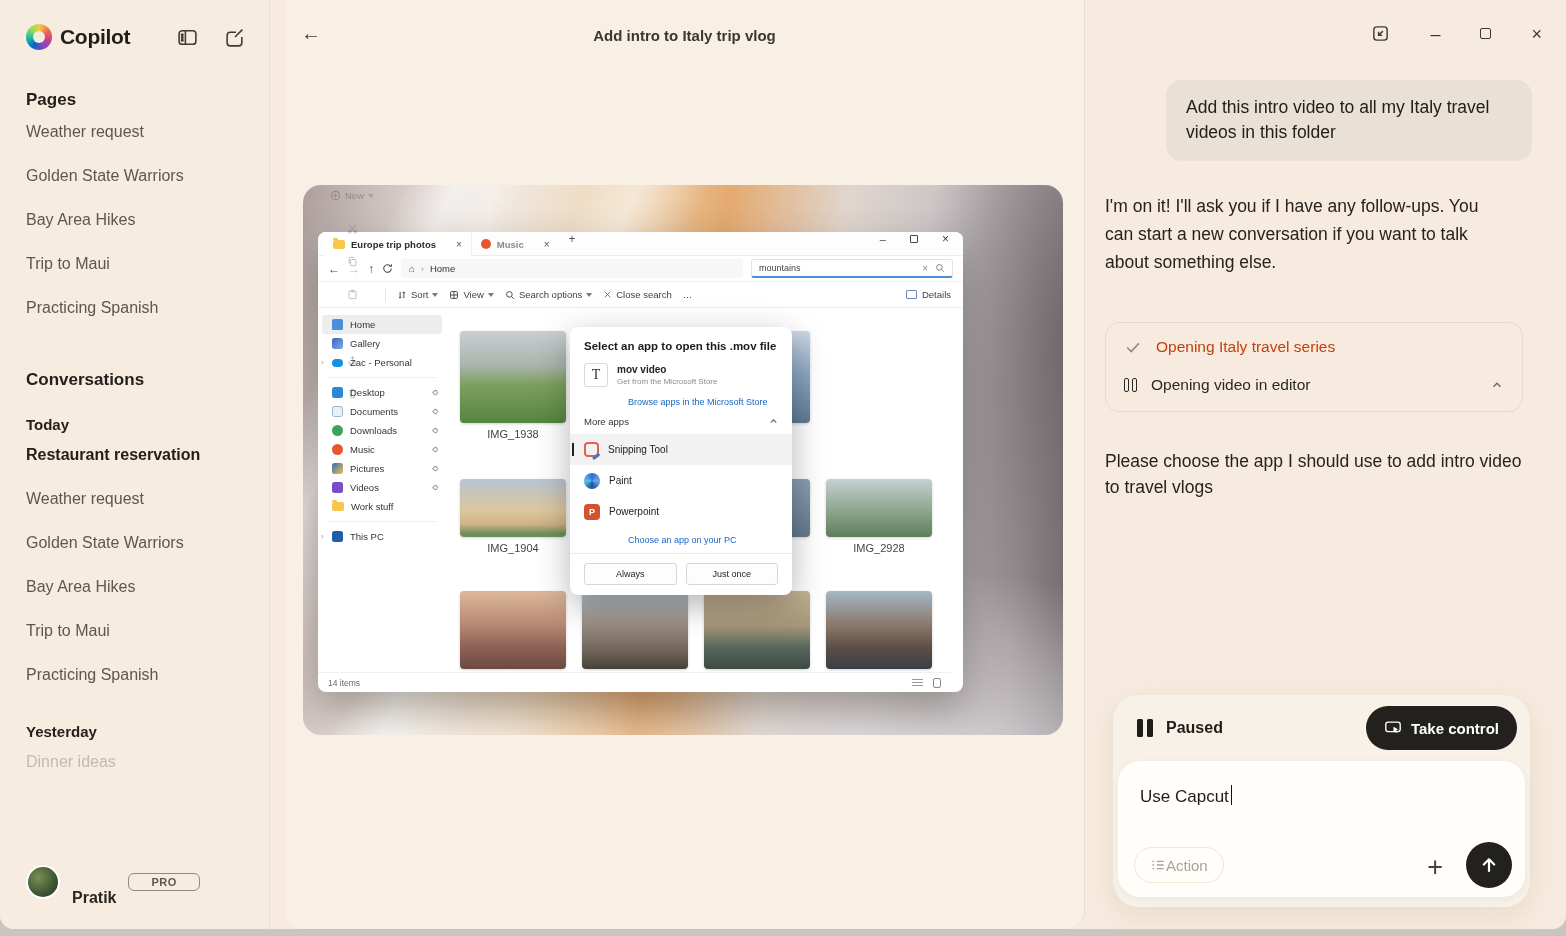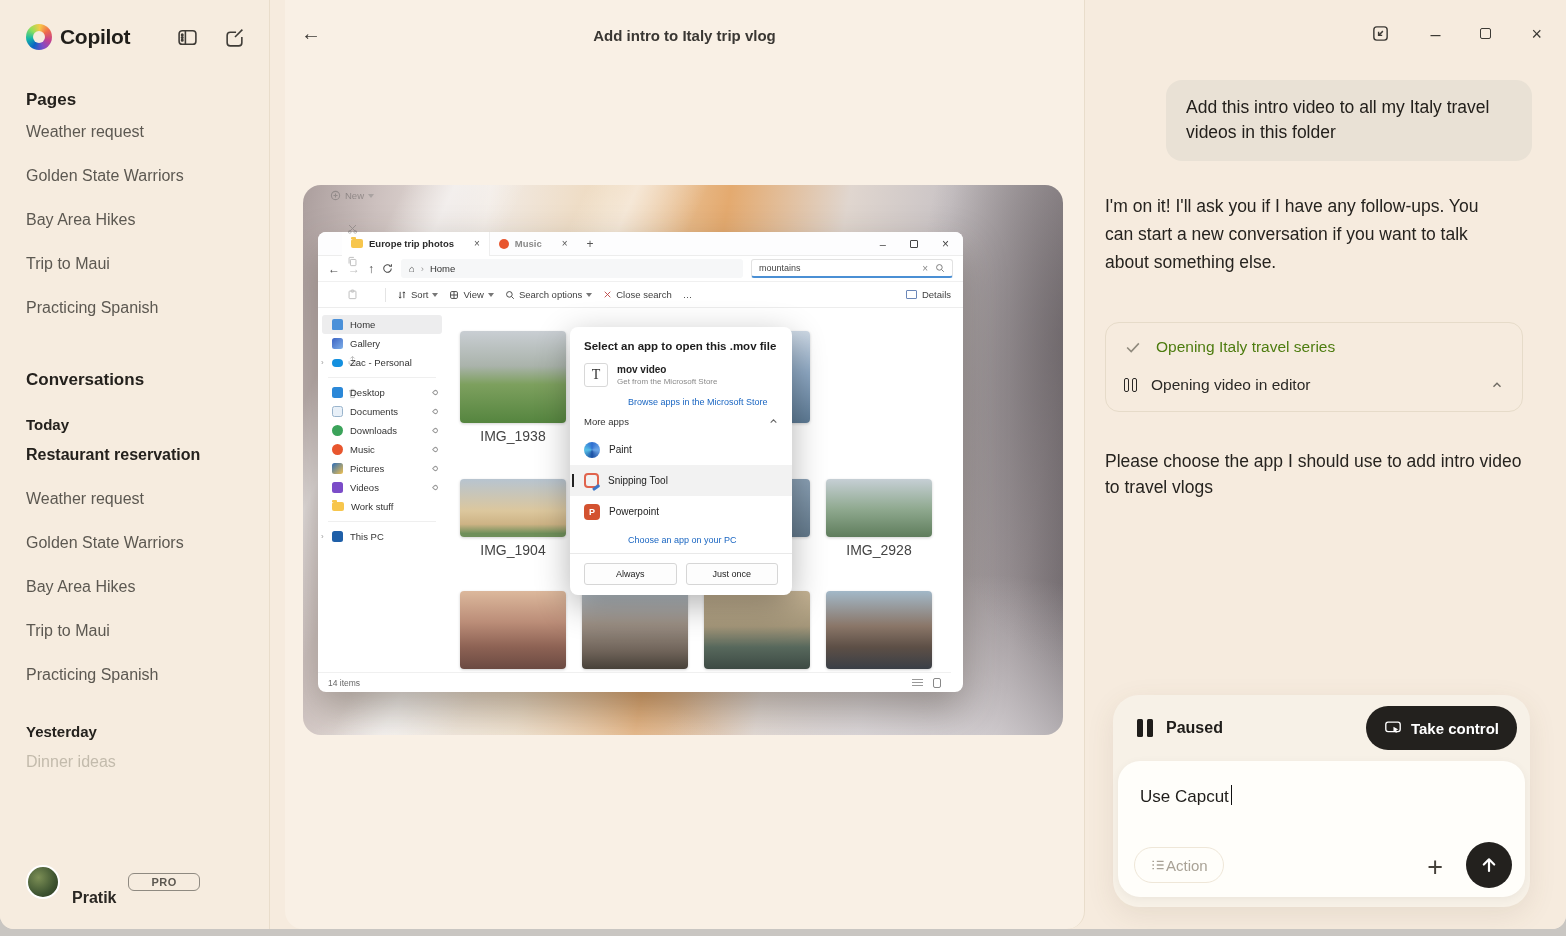--- a/index.html
+++ b/index.html
@@ -39,21 +39,21 @@
       radial-gradient(ellipse 430px 260px at 28% 118%, rgba(255,255,255,.95), rgba(255,255,255,0) 62%),
       radial-gradient(ellipse 520px 400px at 88% 118%, rgba(246,243,246,.95), rgba(246,243,246,0) 65%),
       radial-gradient(ellipse 260px 540px at 102% 28%, rgba(82,76,80,.6), rgba(82,76,80,0) 62%),
       linear-gradient(115deg, rgba(255,255,255,0) 10%, rgba(255,255,255,.55) 15%, rgba(255,255,255,0) 22%, rgba(255,255,255,0) 28%, rgba(255,255,255,.5) 33%, rgba(255,255,255,0) 40%),
       linear-gradient(100deg, #ab9e9d 0%, #cdc1bf 9%, #f1eae4 22%, #eed9bd 36%, #e4aa6f 50%, #e0d6cf 64%, #c9c3c5 76%, #958d90 92%, #6d666a 100%);
   }
 
   
   .explorer { position:absolute; left:15px; top:47px; width:645px; height:460px; background:#fff; border-radius:8px;
     box-shadow:0 18px 40px rgba(55,45,35,.38); font-size:10px; color:#333; }
-  .x-tabs { display:flex; align-items:center; height:24px; padding-left:24px; border-bottom:1px solid #ededed; background:#fdfdfe; border-radius:8px 8px 0 0; }
+  .x-tabs { display:flex; align-items:flex-start; height:24px; padding-left:6px; border-bottom:1px solid #ededed; background:#fdfdfe; border-radius:8px 8px 0 0; }
   .x-tab { display:flex; align-items:center; gap:6px; height:24px; padding:0 9px; cursor:pointer; }
   .x-tab.active { background:#fff; border-right:1px solid #eee; }
   .x-tab .x { color:#555; font-size:10px; margin-left:14px; }
   .x-tab.dim .t-label { color:#8a8a8a; }
   .t-label { font-size:9.5px; font-weight:700; color:#2c2c2c; white-space:nowrap; }
   .folder-ic { width:12px; height:9px; background:#f7c64d; border-radius:2px; position:relative; flex:0 0 auto; }
   .folder-ic::before { content:""; position:absolute; top:-2px; left:0; width:5px; height:2px; background:#f7c64d; border-radius:1px 1px 0 0; }
   .music-ic { width:10px; height:10px; border-radius:50%; background:#e8562e; position:relative; flex:0 0 auto; }
   .newtab { font-size:12px; color:#555; margin-left:10px; background:none; border:none; cursor:pointer; }
   .x-controls { margin-left:auto; display:flex; align-items:center; gap:24px; padding-right:14px; color:#444; }
@@ -78,21 +78,21 @@
   .x-side { width:128px; padding-top:6px; flex:0 0 auto; }
   .x-row { display:flex; align-items:center; gap:7px; height:19px; padding:0 8px 0 14px; font-size:9.5px; color:#333; position:relative; cursor:pointer; }
   .x-row.sel { background:#ededee; border-radius:3px; margin:0 4px; padding-left:10px; }
   .x-row .chevL { position:absolute; left:3px; color:#999; font-size:8px; }
   .pin { margin-left:auto; width:5px; height:5px; border:1px solid #9a9a9a; border-radius:50% 50% 50% 0; transform:rotate(45deg); }
   .x-sep { border-top:1px solid #efefef; margin:5px 10px; }
   .s-ic { width:11px; height:11px; border-radius:2.5px; flex:0 0 auto; }
   .x-content { position:relative; flex:1; }
   .tile { position:absolute; width:106px; border-radius:3px; }
   .tile .img { width:106px; border-radius:4px; box-shadow:0 1px 3px rgba(0,0,0,.18); }
-  .tile .lbl { text-align:center; font-size:14px; color:#444; margin-top:5px; }
+  .tile .lbl { text-align:center; font-size:11px; color:#444; margin-top:5px; }
   .x-status { position:absolute; left:0; right:12px; bottom:0; height:20px; display:flex; align-items:center; padding:0 10px; border-top:1px solid #f0f0f0; font-size:8.5px; color:#666; border-radius:0 0 8px 8px; }
   .vw-ics { margin-left:auto; display:flex; gap:10px; align-items:center; color:#777; }
   .vw1 { width:11px; height:8px; background:repeating-linear-gradient(#999 0 1.5px, transparent 1.5px 3px); }
   .vw2 { width:8px; height:10px; border:1.2px solid #888; border-radius:2px; }
 
   
   .dlg { position:absolute; left:252px; top:95px; width:222px; height:268px; background:#fff; border-radius:8px;
     box-shadow:0 10px 34px rgba(0,0,0,.3); padding:13px 14px 0; }
   .dlg-title { font-size:11.5px; font-weight:800; color:#1d1d1d; white-space:nowrap; }
   .dlg-app0 { display:flex; align-items:center; gap:9px; margin-top:11px; }
@@ -120,21 +120,21 @@
   .wc-max { width:11px; height:11px; border:1.6px solid #3c3a35; border-radius:2px; }
   .wc-min, .wc-close { font-size:18px; line-height:1; }
   .bubble { position:absolute; left:80px; top:80px; width:366px; background:#e9e1d5; border-radius:16px; padding:15px 20px;
     font-size:17.5px; line-height:1.45; color:#23201c; }
   .assistant { position:absolute; left:19px; top:192px; width:406px; font-size:17.5px; line-height:1.6; color:#26231f; }
   .steps-card { position:absolute; left:19px; top:322px; width:418px; height:90px; border:1.5px solid #e6dbc9; border-radius:14px; }
   .step { position:absolute; left:0; width:100%; display:flex; align-items:center; gap:14px; padding:0 18px; }
   .step.s1 { top:15px; }
   .step.s2 { top:53px; }
   .step .txt { font-size:15.5px; }
-  .step.done .txt { color:#4d7c0f;text-align:center; }
+  .step.done .txt { color:#c2410c;text-align:center; }
   .step.active .txt { color:#2b2926; }
   .pause-outline { display:flex; gap:3px; }
   .pause-outline i { width:5px; height:14px; border:1.6px solid #2b2926; border-radius:2px; }
   .step-chev { margin-left:auto; color:#6e6a63; }
   .question { position:absolute; left:19px; top:448px; width:434px; font-size:17.5px; line-height:1.5; color:#26231f; }
   .dock { position:absolute; left:27px; top:695px; width:417px; height:212px; background:#f7f1e7; border-radius:26px; box-shadow:0 8px 28px rgba(95,75,45,.10); }
   .dock-top { display:flex; align-items:center; height:66px; padding:0 13px 0 24px; }
   .pause-solid { display:flex; gap:4px; }
   .pause-solid i { width:6px; height:18px; background:#1f1d1a; border-radius:1.5px; }
   .paused-lbl { font-size:16px; font-weight:700; color:#1f1d1a; margin-left:13px; }
@@ -468,28 +468,28 @@
           <div class="dlg-link">Browse apps in the Microsoft Store</div>
           <div class="dlg-more">
             <span>More apps</span>
             <span style="margin-left:auto;">
               <svg width="9" height="9" viewBox="0 0 16 16" fill="none" stroke="#666" stroke-width="1.8">
                   <path d="M3 10l5-5 5 5"></path>
                 </svg>
             </span>
           </div>
           <div class="dlg-list">
-            <div class="dlg-row">
-              <span class="paint-ic"></span>
-              <span class="nm">Paint</span>
-            </div>
             <div class="dlg-row hl">
               <span class="cursor-bar"></span>
               <span class="snip-ic"></span>
               <span class="nm">Snipping Tool</span>
+            </div>
+            <div class="dlg-row">
+              <span class="paint-ic"></span>
+              <span class="nm">Paint</span>
             </div>
             <div class="dlg-row">
               <span class="ppt-ic">P</span>
               <span class="nm">Powerpoint</span>
             </div>
           </div>
           <div class="dlg-link" style="margin-top:8px;">Choose an app on your PC</div>
           <div class="dlg-foot">
             <button class="dlg-btn">Always</button>
             <button class="dlg-btn">Just once</button>

